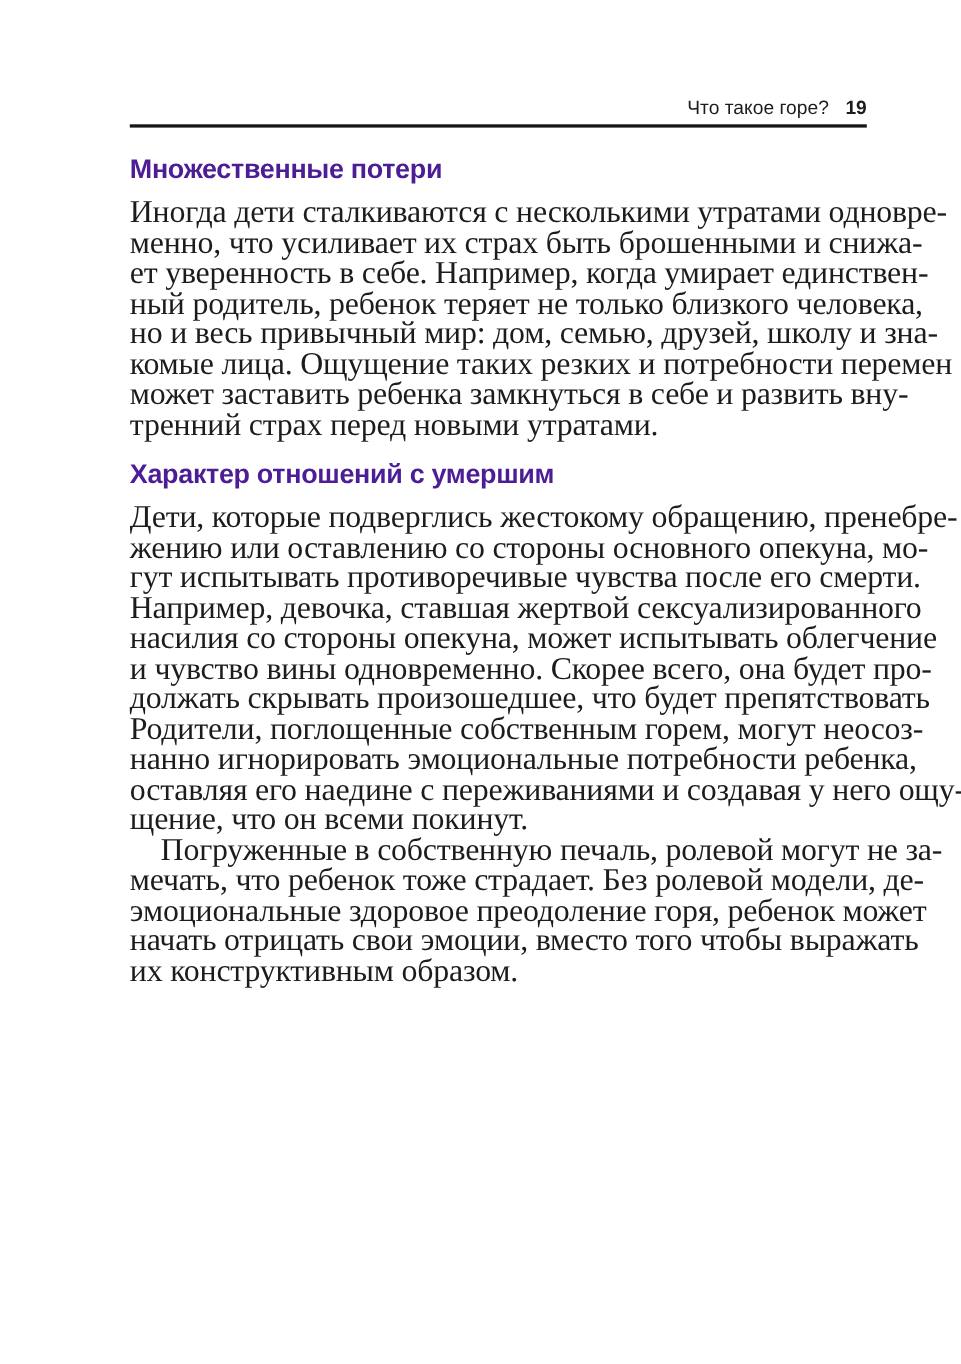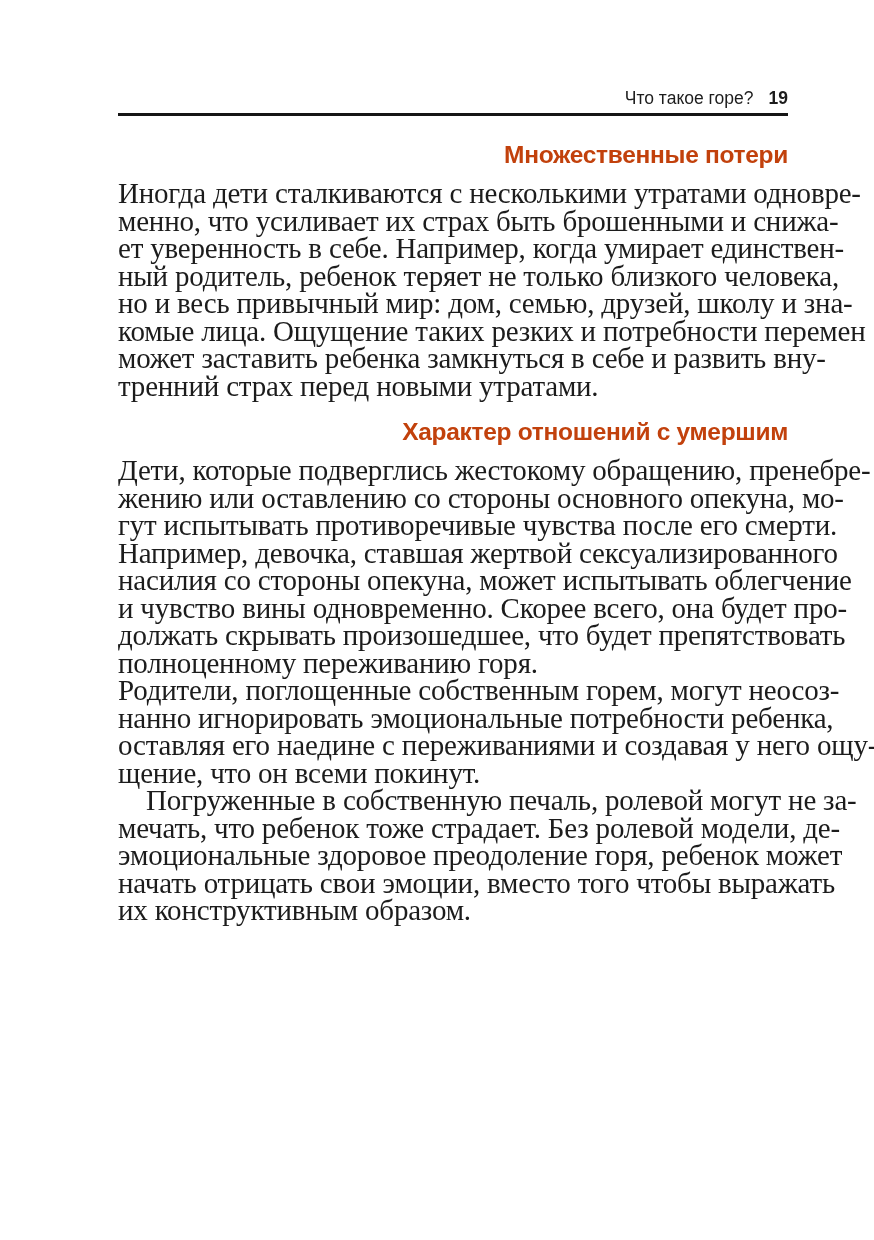--- a/index.html
+++ b/index.html
@@ -40,24 +40,23 @@
     margin-top: 5px;
     height: 3px;
     background: #161616;
   }
   .section-heading {
     font-family: "Liberation Sans", sans-serif;
     font-weight: bold;
     font-size: 24.5px;
     line-height: 32px;
     letter-spacing: -0.3px;
-    color: #c2410c;
+    color: #4c1d95;
     margin-top: 16px;
     margin-bottom: 9px;
-    text-align: right;
   }
   .section-heading.first {
     margin-top: 23px;
   }
   .paragraph {
     font-size: 29px;
     line-height: 27.5px;
     letter-spacing: -0.2px;
     margin: 0;
   }
@@ -100,21 +99,20 @@
         <div>Характер отношений с умершим</div>
       </div>
       <div class="paragraph">
         <div class="line">Дети, которые подверглись жестокому обращению, пренебре-</div>
         <div class="line">жению или оставлению со стороны основного опекуна, мо-</div>
         <div class="line">гут испытывать противоречивые чувства после его смерти.</div>
         <div class="line">Например, девочка, ставшая жертвой сексуализированного</div>
         <div class="line">насилия со стороны опекуна, может испытывать облегчение</div>
         <div class="line">и чувство вины одновременно. Скорее всего, она будет про-</div>
         <div class="line">должать скрывать произошедшее, что будет препятствовать</div>
-        <div class="line last">полноценному переживанию горя.</div>
       </div>
       <div class="paragraph">
         <div class="line">Родители, поглощенные собственным горем, могут неосоз-</div>
         <div class="line">нанно игнорировать эмоциональные потребности ребенка,</div>
         <div class="line">оставляя его наедине с переживаниями и создавая у него ощу-</div>
         <div class="line last">щение, что он всеми покинут.</div>
       </div>
       <div class="paragraph">
         <div class="line first-indent">Погруженные в собственную печаль, ролевой могут не за-</div>
         <div class="line">мечать, что ребенок тоже страдает. Без ролевой модели, де-</div>

